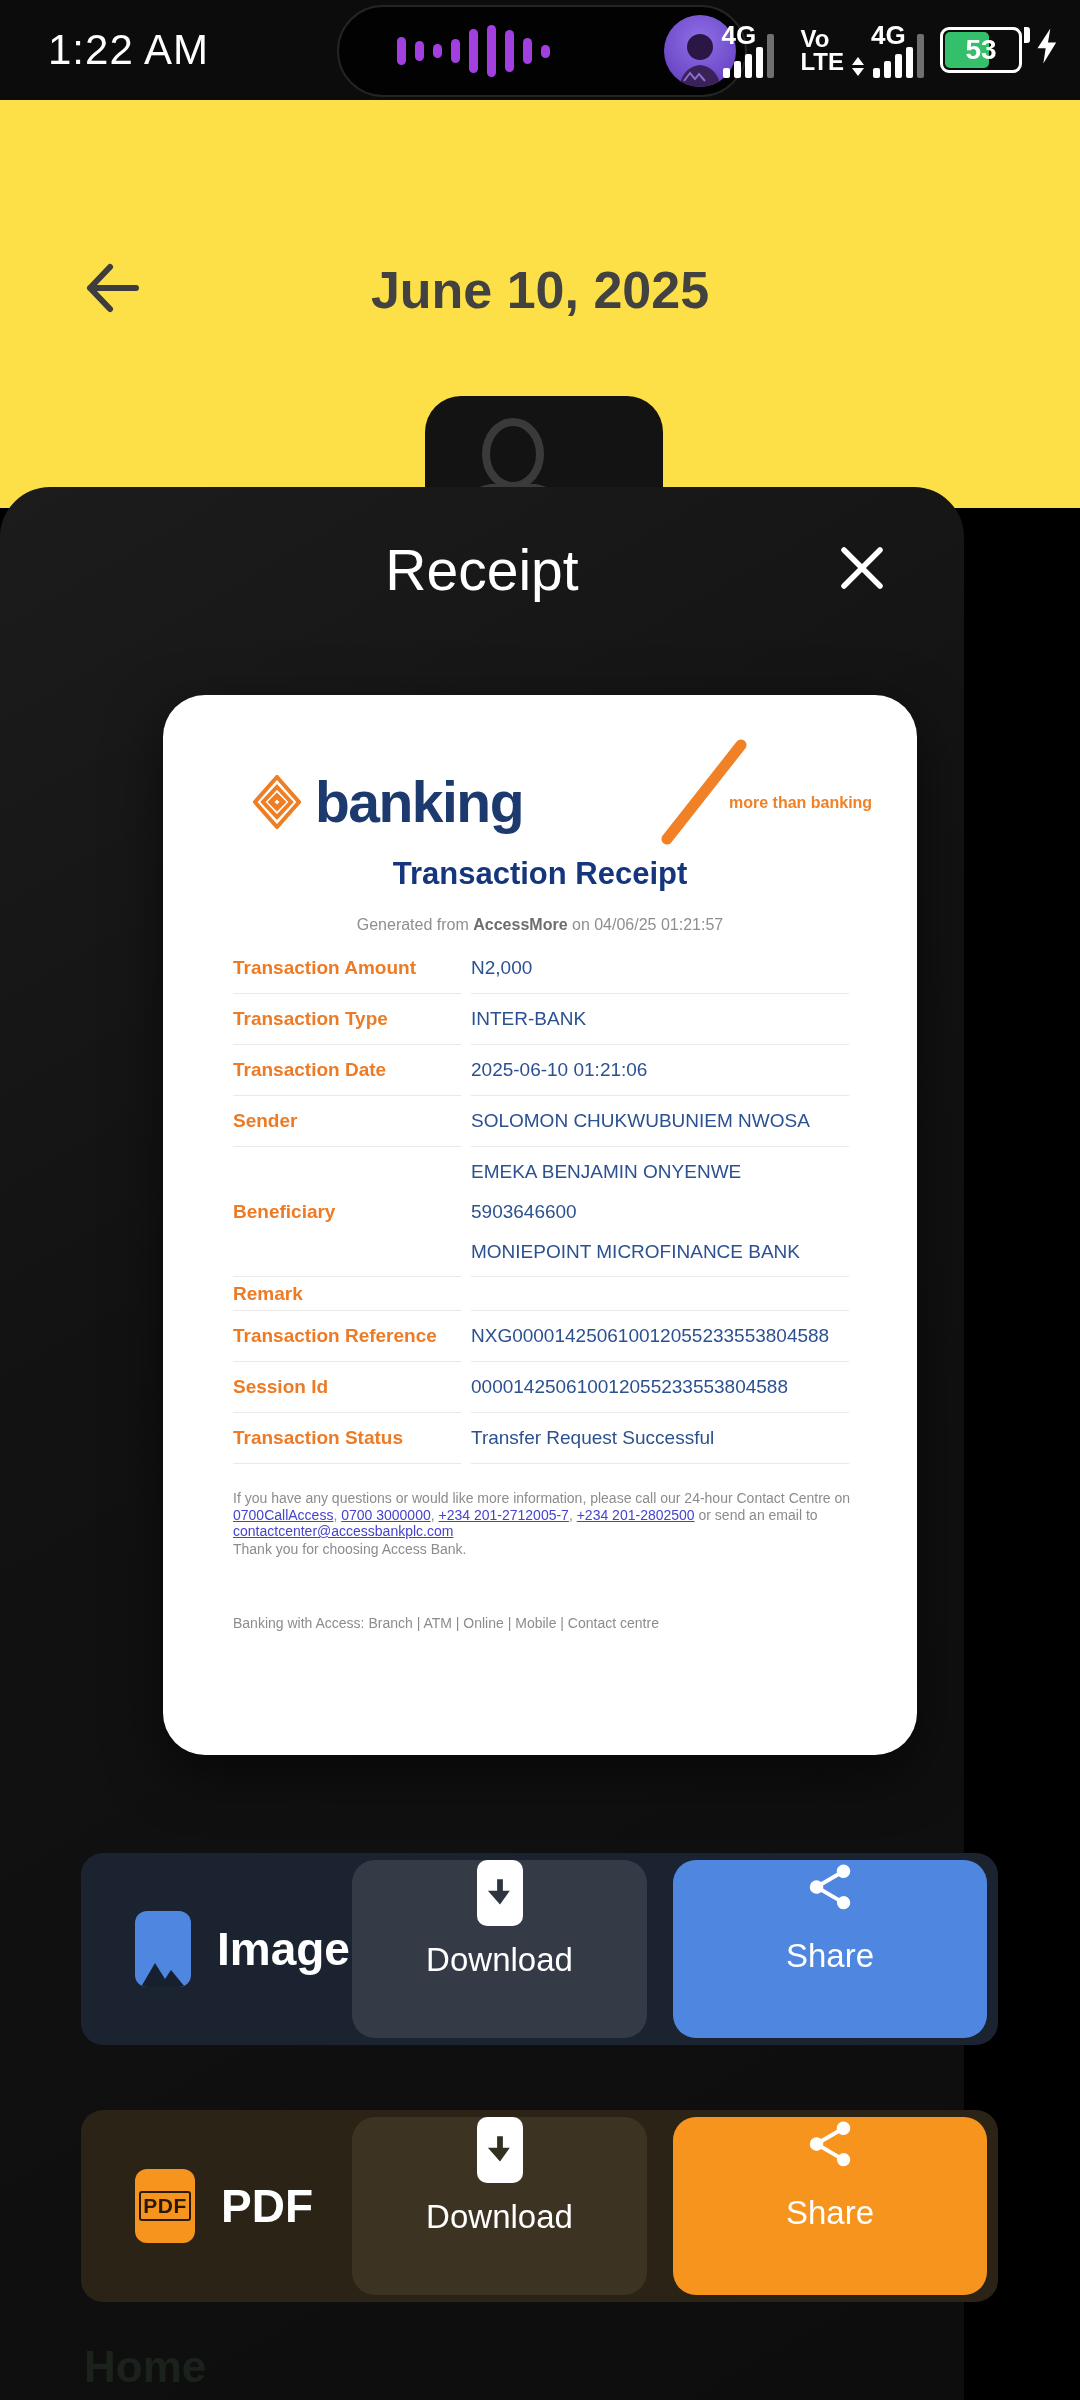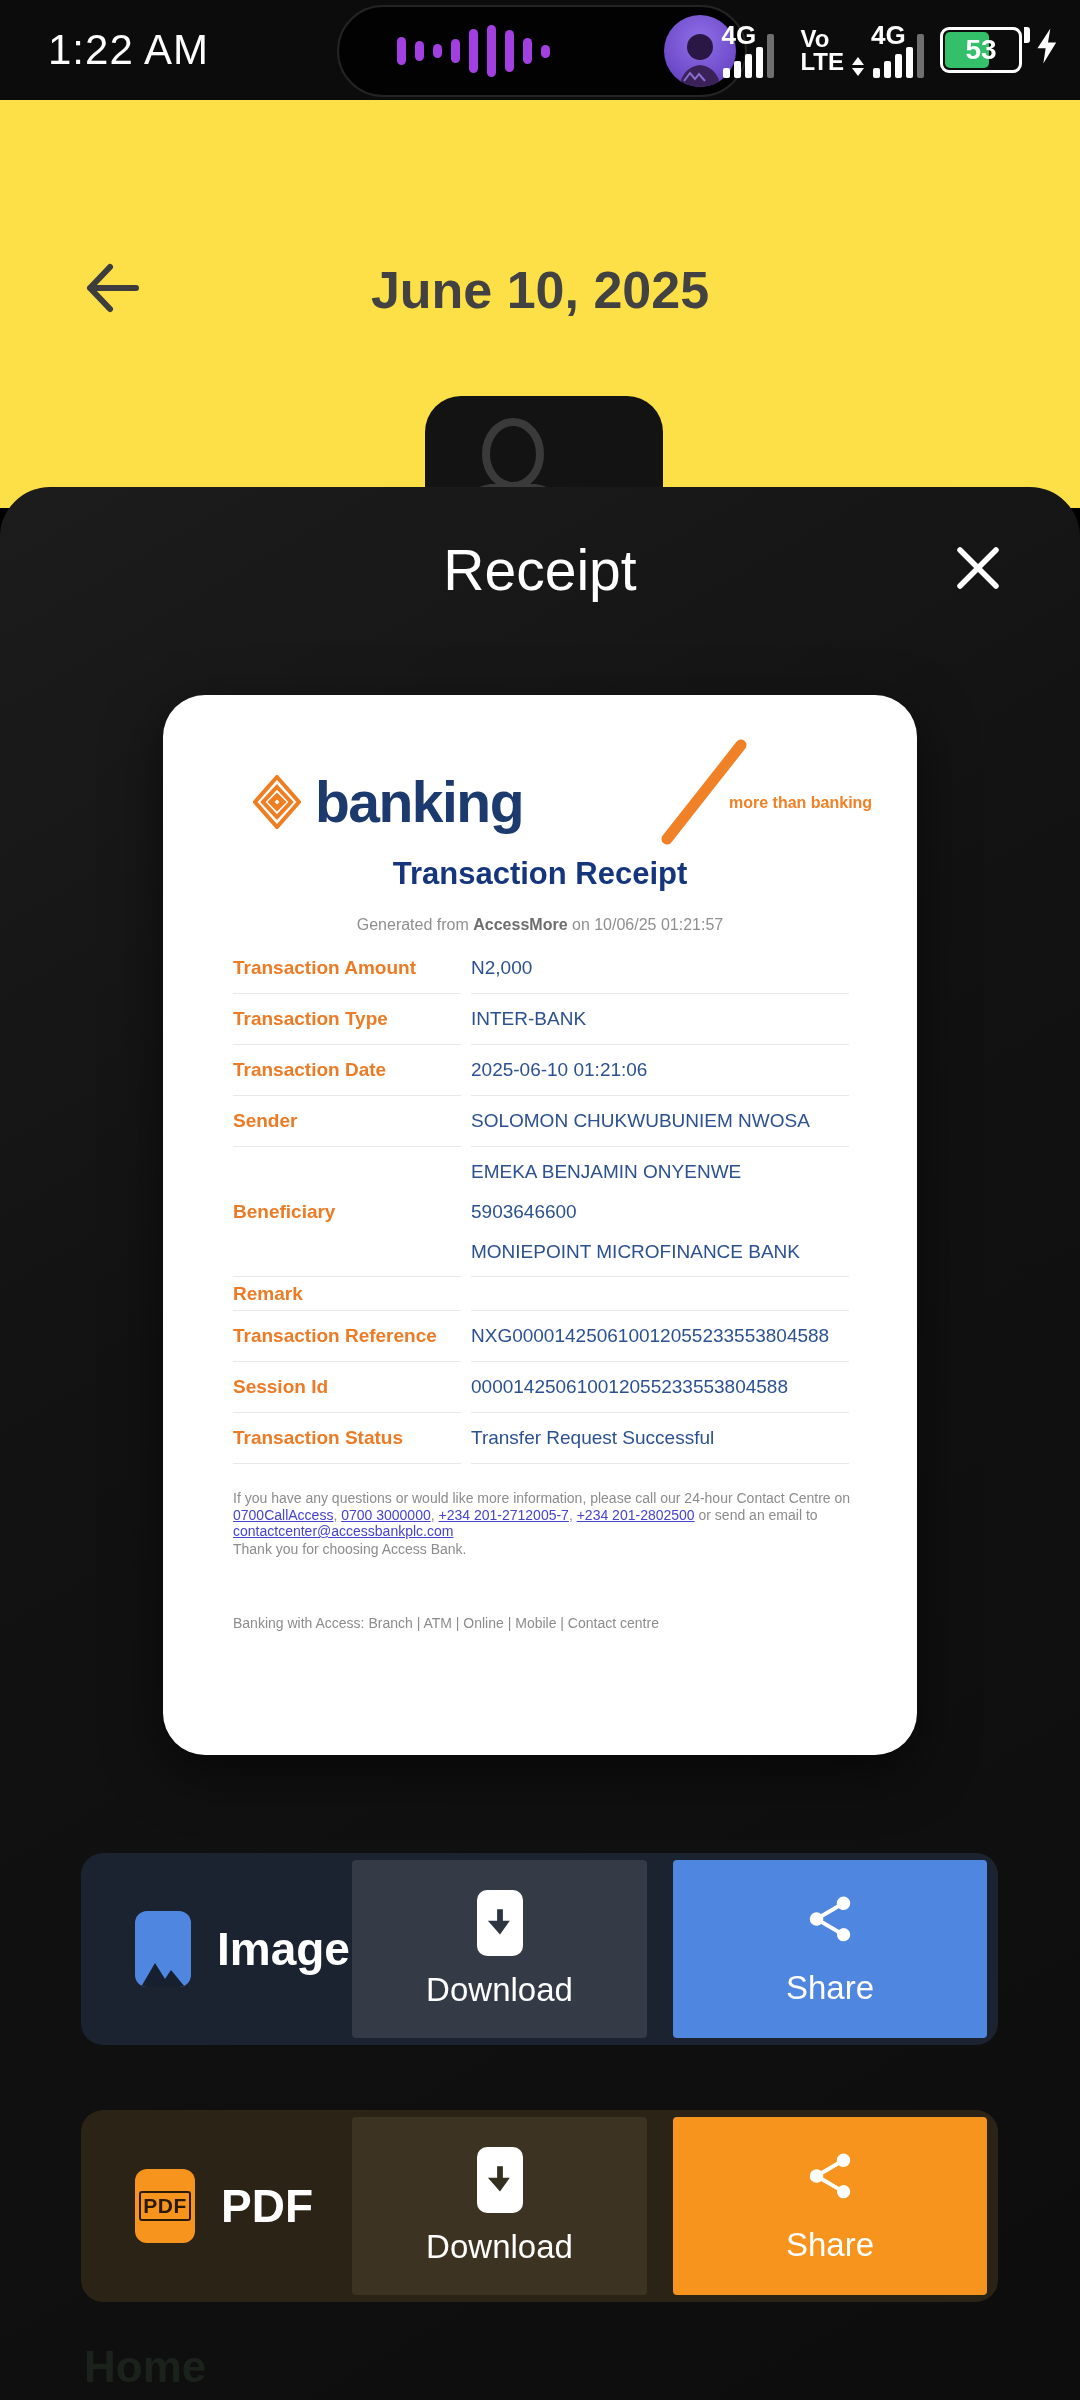--- a/index.html
+++ b/index.html
@@ -41,21 +41,21 @@
   .battery-nub{width:6px;height:16px;background:#fff;border-radius:0 3px 3px 0;margin-left:2px;}
   .bolt{margin-left:4px;display:flex;}
 
   
   .underlay{position:absolute;top:88px;left:0;width:100%;height:420px;background:#fde047;}
   .back-arrow{position:absolute;left:78px;top:165px;width:70px;height:70px;}
   .date-title{position:absolute;top:172px;left:0;width:100%;text-align:center;color:#424242;font-size:52px;font-weight:700;}
   .under-card{position:absolute;left:425px;top:308px;width:238px;height:182px;background:#131313;border-radius:36px 36px 0 0;overflow:hidden;}
 
   
-  .modal{position:absolute;left:0;top:487px;width:1080px;height:1913px;z-index:20;
+  .modal{position:absolute;left:0;top:487px;width:964px;height:1913px;z-index:20;
          background:linear-gradient(150deg,#1c1c1c 0%,#121212 38%,#0d0d0d 100%);border-radius:50px 50px 0 0;}
   .modal-title{position:absolute;top:50px;left:0;width:100%;text-align:center;color:#fff;font-size:57px;font-weight:400;}
   .close-btn{position:absolute;right:76px;top:55px;width:52px;height:52px;cursor:pointer;}
 
   
   .card{position:absolute;left:163px;top:208px;width:754px;height:1060px;background:#fff;border-radius:42px;
         box-shadow:0 18px 55px rgba(0,0,0,.55);}
   .brand{position:absolute;left:90px;top:74px;display:flex;align-items:center;gap:14px;}
   .brand-name{font-size:57px;font-weight:700;color:var(--brand-navy);letter-spacing:-1.5px;}
   .slash{position:absolute;left:494px;top:44px;width:92px;height:106px;}
@@ -78,22 +78,22 @@
 
   
   .action-row{position:absolute;left:81px;width:917px;height:192px;border-radius:22px;}
   .row-image{top:1366px;background:#1c2330;}
   .row-pdf{top:1623px;background:#2b2315;}
   .action-left{position:absolute;left:54px;top:0;height:100%;display:flex;align-items:center;gap:26px;}
   .action-label{color:#fff;font-size:46px;font-weight:700;}
   .img-icon{width:56px;height:76px;background:var(--accent-blue);border-radius:12px;display:flex;align-items:flex-end;justify-content:center;overflow:hidden;}
   .pdf-icon{width:60px;height:74px;background:var(--accent-orange);border-radius:12px;display:flex;align-items:center;justify-content:center;}
   .pdf-icon span{color:#2a1a05;font-size:21px;font-weight:700;letter-spacing:.5px;border:2px solid #2a1a05;border-radius:3px;padding:1px 2px;}
-  .btn{position:absolute;top:7px;height:178px;border-radius:4px;display:flex;flex-direction:column;align-items:center;
-       justify-content:center;gap:15px;color:#fff;font-size:33px;cursor:pointer;}
+  .btn{position:absolute;top:7px;height:178px;border-radius:23px;display:flex;flex-direction:column;align-items:center;
+       justify-content:flex-start;gap:15px;color:#fff;font-size:33px;cursor:pointer;}
   .btn-download{left:271px;width:295px;}
   .btn-share{left:592px;width:314px;}
   .row-image .btn-download{background:#343b46;}
   .row-image .btn-share{background:var(--accent-blue);}
   .row-pdf .btn-download{background:#3d3322;}
   .row-pdf .btn-share{background:var(--accent-orange);}
   .dl-badge{width:46px;height:66px;background:#fff;border-radius:10px;display:flex;align-items:center;justify-content:center;}
 
   .home-hint{position:absolute;left:84px;top:1855px;color:#1b221c;font-size:44px;font-weight:700;}
 </style>
@@ -209,21 +209,21 @@
         <span class="brand-name">banking</span>
       </div>
       <div class="slash">
         <svg width="92" height="106" viewBox="0 0 92 106">
           <line x1="10" y1="100" x2="84" y2="6" stroke="#F08126" stroke-width="11" stroke-linecap="round"></line>
         </svg>
       </div>
       <div class="tagline">more than banking</div>
 
       <div class="r-title">Transaction Receipt</div>
-      <div class="generated"><span>Generated from </span><b>AccessMore</b><span> on 10/06/25 01:21:57</span></div>
+      <div class="generated"><span>Generated from </span><b>AccessMore</b><span> on 04/06/25 01:21:57</span></div>
 
       <div class="rtable" id="rtable">
           <div class="rrow">
             <div class="rcell-l">Transaction Amount</div>
             <div class="rcell-v">
               <div>N2,000</div>
             </div>
           </div>
           <div class="rrow">
             <div class="rcell-l">Transaction Type</div>

